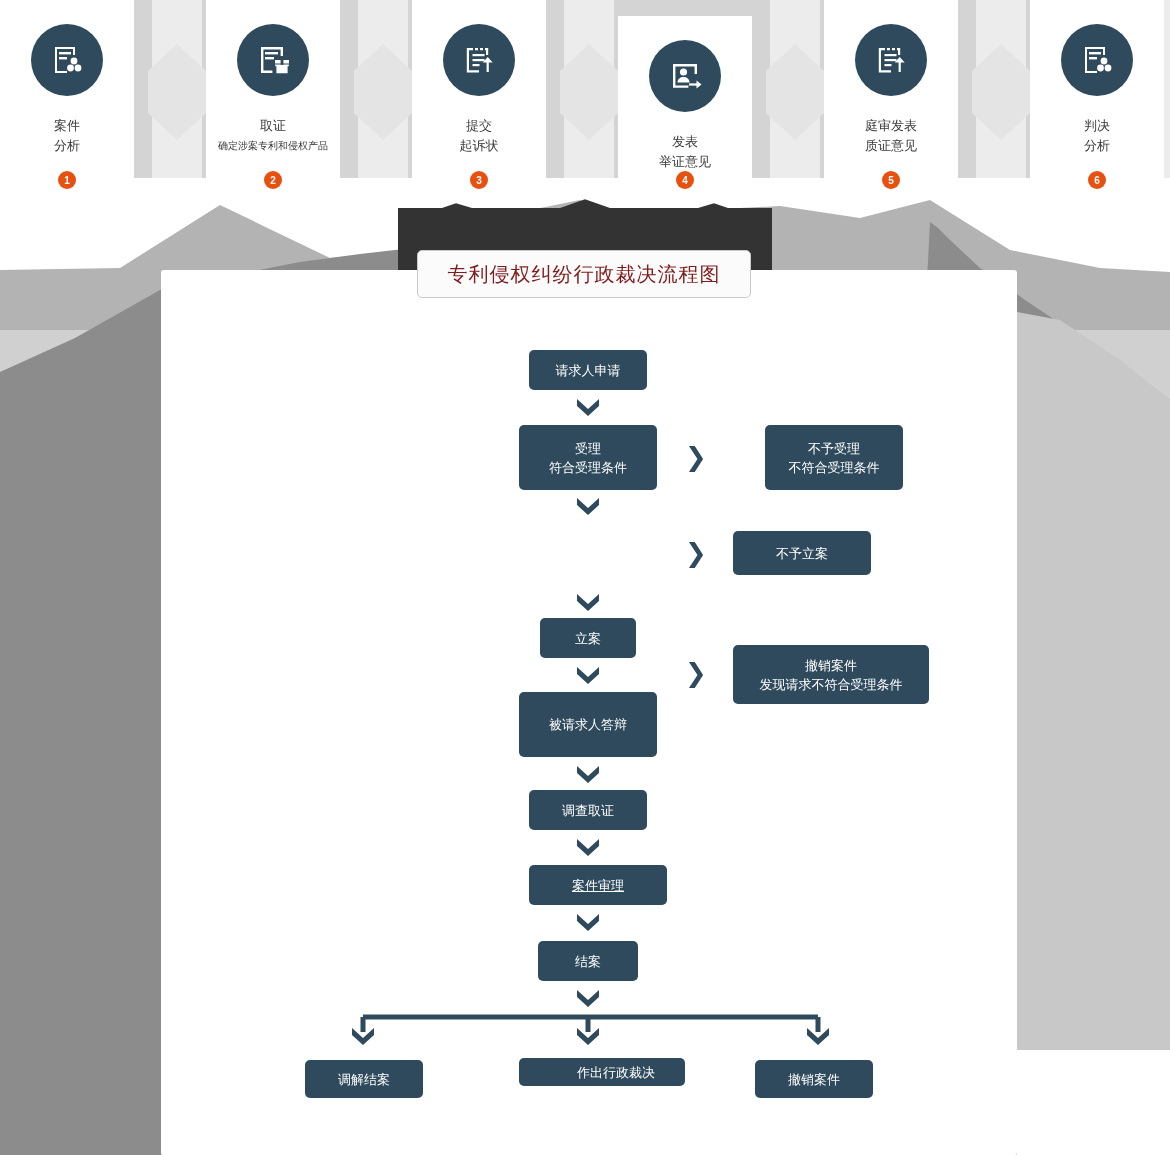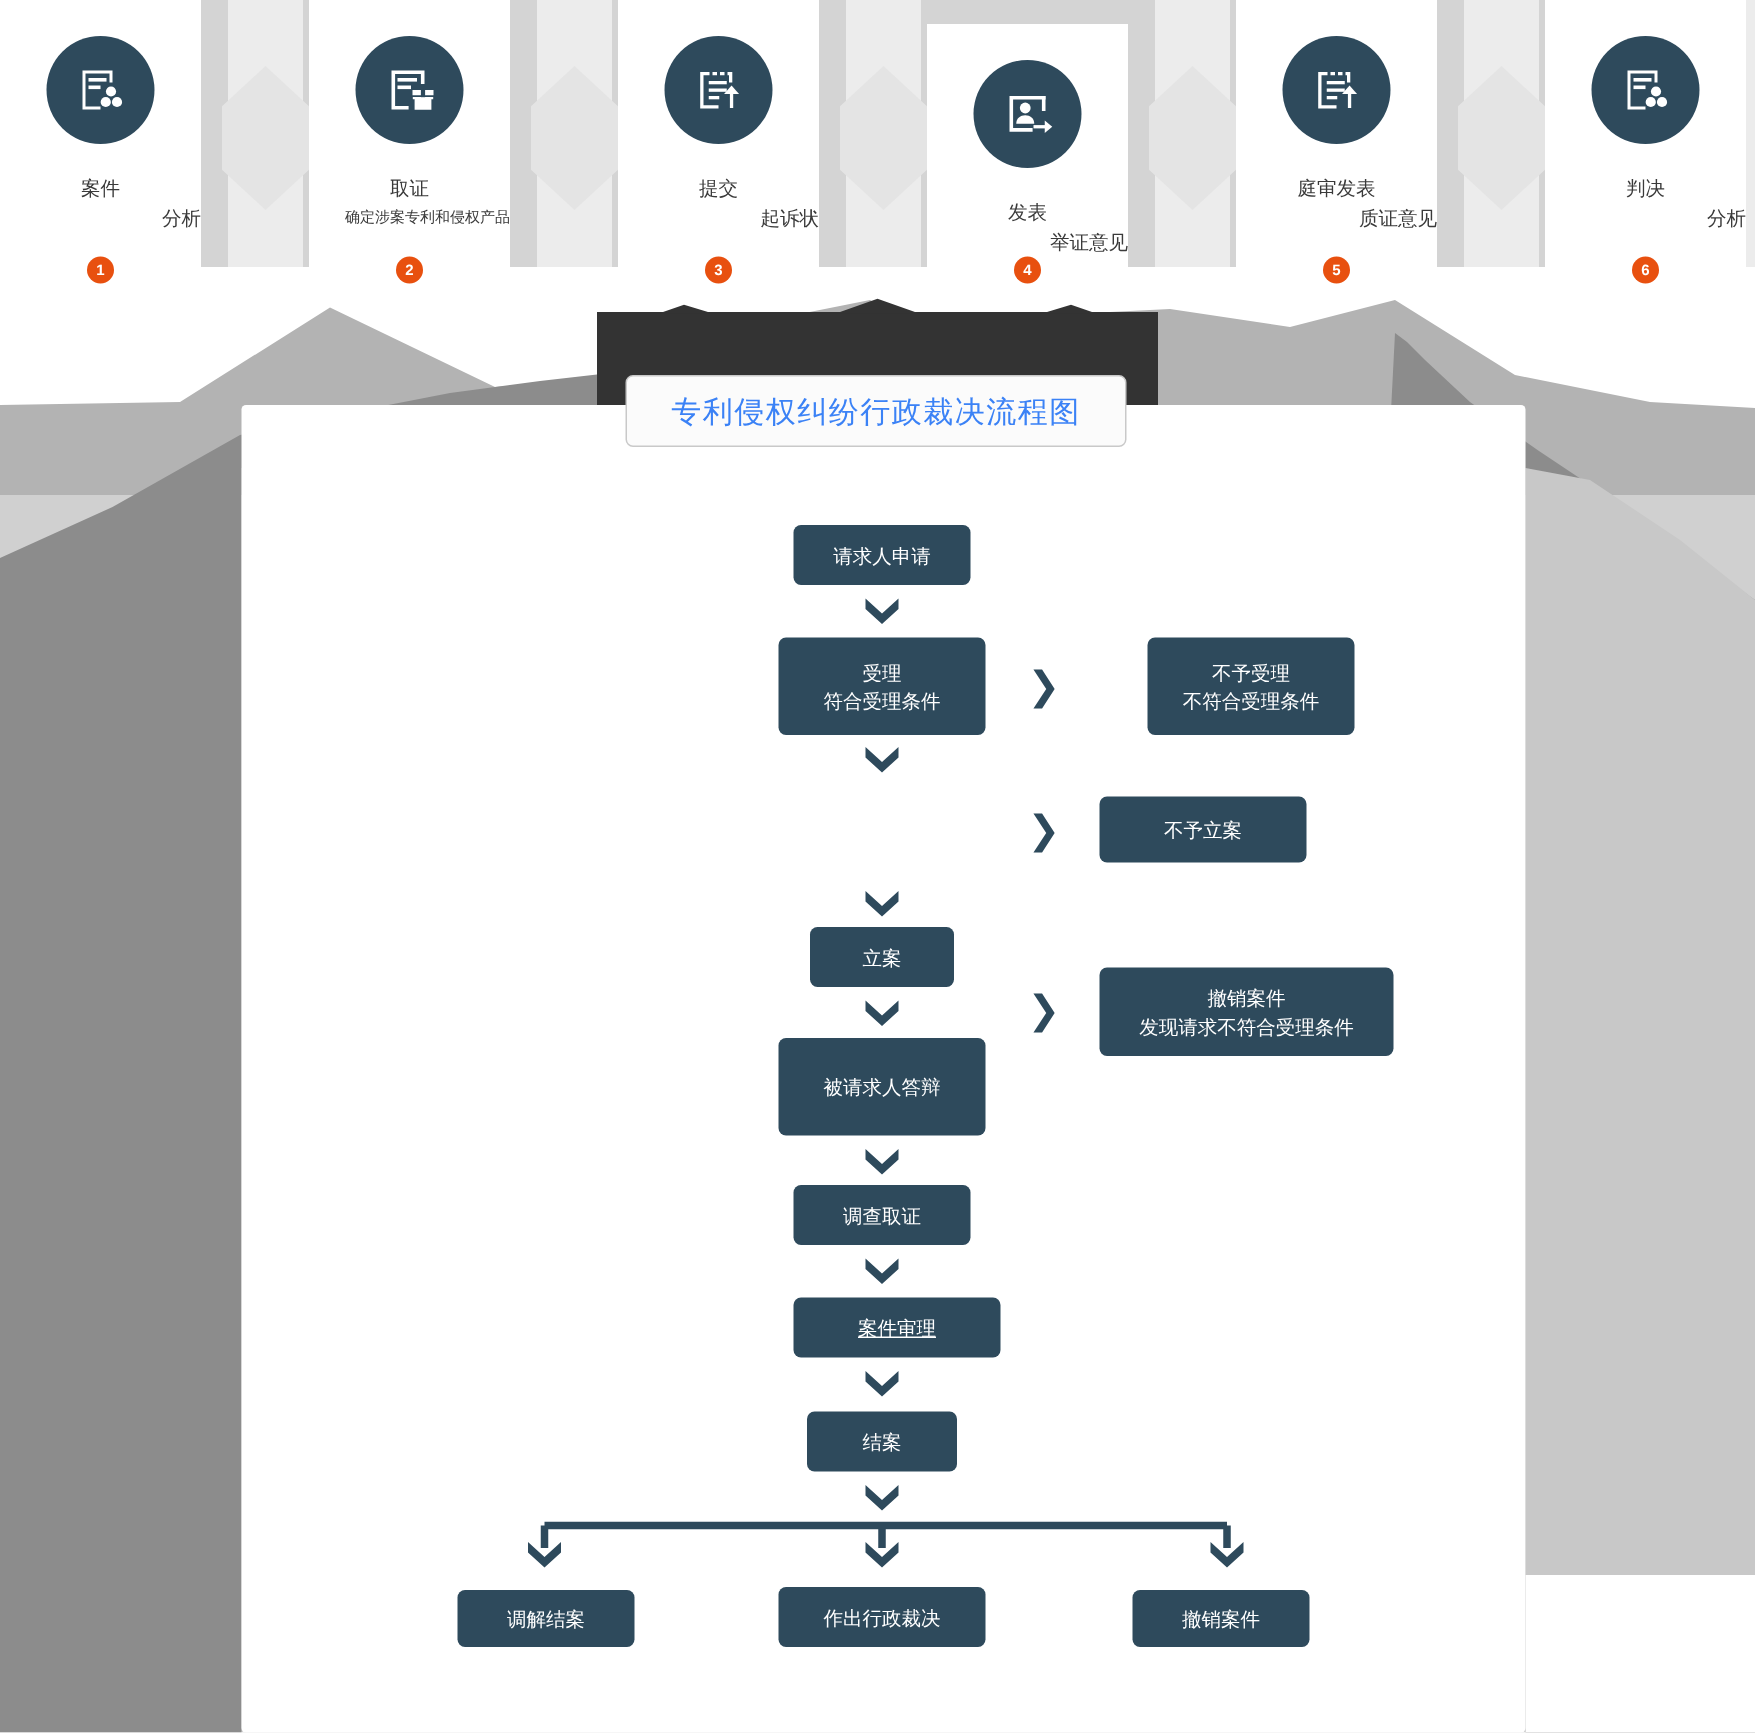--- a/index.html
+++ b/index.html
@@ -25,36 +25,36 @@
   .step-card{position:absolute;top:0;width:134px;background:#ffffff;}
   .step-card .card-body{height:178px;position:relative;}
   .step-tab{position:absolute;left:50%;transform:translateX(-50%);top:178px;
      width:34px;height:30px;background:#ffffff;border-radius:0 0 17px 17px;}
   .icon-circle{position:absolute;left:50%;transform:translateX(-50%);top:24px;
      width:72px;height:72px;border-radius:50%;background:#2e4a5c;
      display:flex;align-items:center;justify-content:center;}
   .icon-circle svg{display:block;}
   .step-title{position:absolute;left:0;right:0;top:117px;text-align:center;
      font-size:13px;color:#3a3a3a;line-height:17px;}
-  .step-sub{position:absolute;left:0;right:0;top:139px;text-align:right;
+  .step-sub{position:absolute;left:0;right:0;top:139px;text-align:center;
      font-size:10px;color:#3a3a3a;line-height:14px;white-space:nowrap;}
   .step-sub.big{font-size:13px;}
   .step-badge{position:absolute;left:50%;transform:translateX(-50%);top:171px;
      width:18px;height:18px;border-radius:50%;background:#e8500f;color:#fff;
      font-size:10px;font-weight:bold;display:flex;align-items:center;justify-content:center;
      z-index:6;}
 
   
   #ribbon-dark{position:absolute;left:398px;top:209px;width:374px;height:62px;
      background:#333333;}
   #ribbon-notch{position:absolute;left:398px;top:196px;width:374px;height:30px;}
   #title-plate{position:absolute;left:417px;top:250px;width:332px;height:46px;
      background:#fbfbfb;border:1px solid #c9c9c9;border-radius:5px;
      display:flex;align-items:center;justify-content:center;
-     font-size:20px;color:#3b82f6;letter-spacing:1px;z-index:5;}
+     font-size:20px;color:#7f1d1d;letter-spacing:1px;z-index:5;}
 
   
   #flow-panel{position:absolute;left:161px;top:270px;width:856px;height:885px;
      background:#ffffff;border-radius:3px;}
 
   
   .node{position:absolute;background:#2e4a5c;border-radius:5px;color:#ffffff;
      display:flex;align-items:center;justify-content:center;text-align:right;
      font-size:13px;line-height:19px;}
   .chev-side{position:absolute;color:#2e4a5c;font-size:26px;font-weight:bold;
@@ -288,21 +288,21 @@
       <path fill="#2e4a5c" d="M2 4 L13 14 L24 4 L24 11 L13 21 L2 11 Z"></path>
     </svg>
 
     <div class="node" style="left:377px;top:671px;width:100px;height:40px;">结案</div>
 
     <svg class="arrow-down" style="left:414px;top:716px;" viewBox="0 0 26 24">
       <path fill="#2e4a5c" d="M2 4 L13 14 L24 4 L24 11 L13 21 L2 11 Z"></path>
     </svg>
 
     <div class="node" style="left:144px;top:790px;width:118px;height:38px;">调解结案</div>
-    <div class="node" style="left:358px;top:788px;width:138px;height:40px;">作出行政裁决</div>
+    <div class="node" style="left:358px;top:788px;width:138px;height:28px;padding-left:28px;">作出行政裁决</div>
     <div class="node" style="left:594px;top:790px;width:118px;height:38px;">撤销案件</div>
   </div>
 
   <svg id="branch-svg" viewBox="0 0 520 70">
     <path fill="none" stroke="#2e4a5c" stroke-width="5" d="M33 27 L488 27 M33 27 L33 42 M258 27 L258 42 M488 27 L488 42"></path>
     <path fill="#2e4a5c" d="M22 38 L33 48 L44 38 L44 45 L33 55 L22 45 Z"></path>
     <path fill="#2e4a5c" d="M247 38 L258 48 L269 38 L269 45 L258 55 L247 45 Z"></path>
     <path fill="#2e4a5c" d="M477 38 L488 48 L499 38 L499 45 L488 55 L477 45 Z"></path>
   </svg>
 

